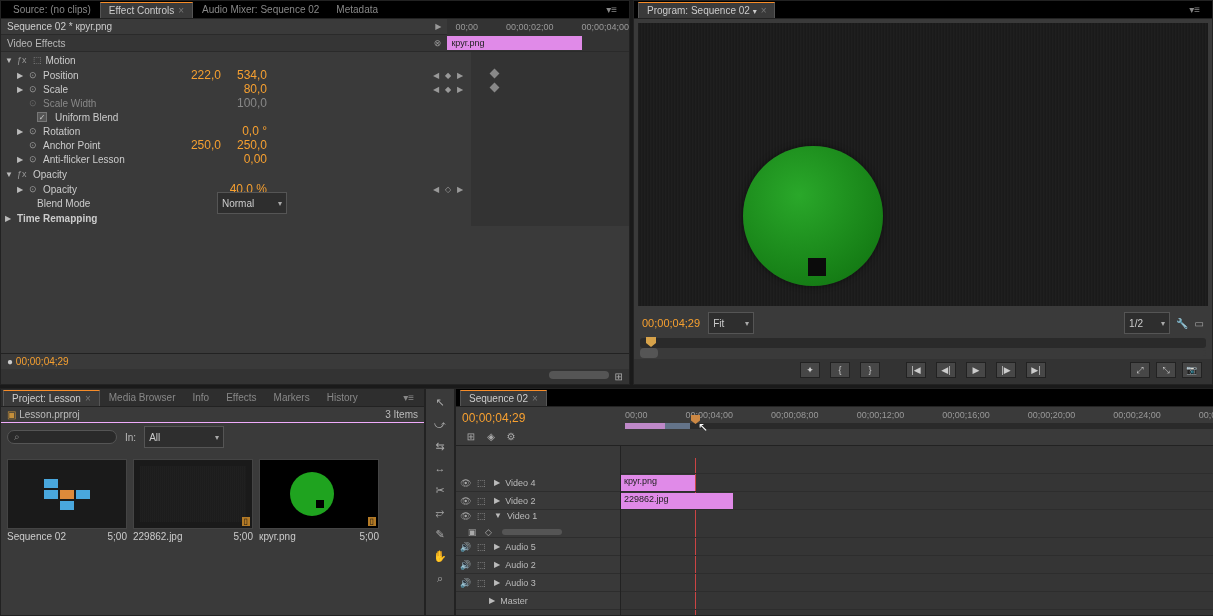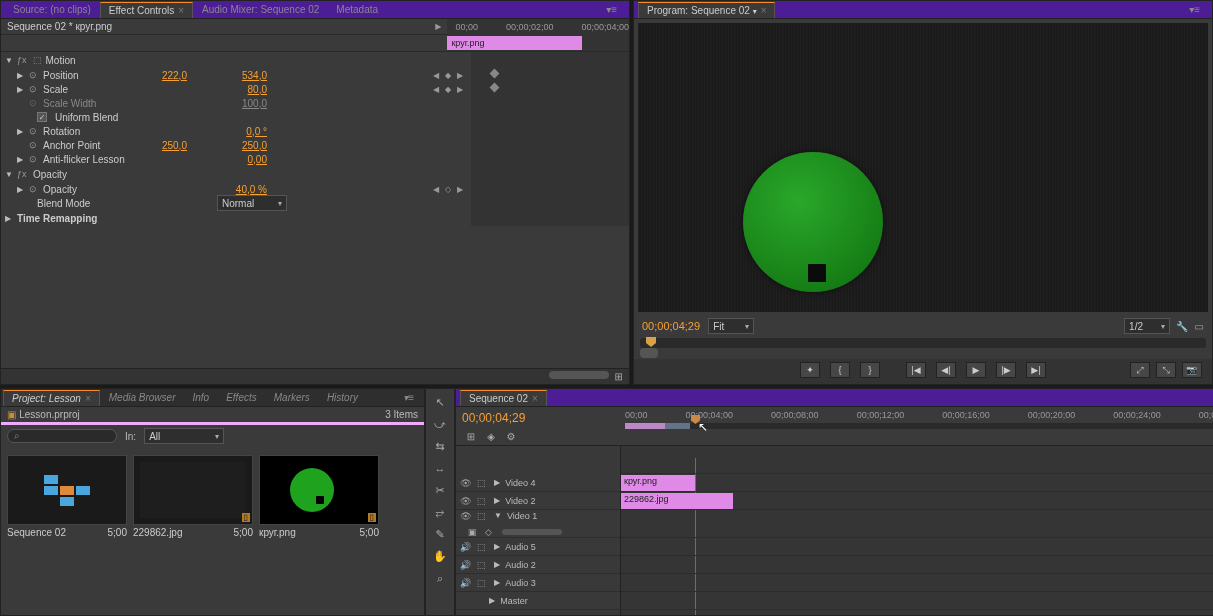--- a/index.html
+++ b/index.html
@@ -1,19 +1,19 @@
 <!DOCTYPE html>
 <html><head>
 <meta charset="utf-8">
 <style>
 * { margin: 0; padding: 0; box-sizing: border-box; font-family: Arial, Helvetica, sans-serif; }
 body { background: #262626; color: #b8b8b8; font-size: 10px; width: 1213px; height: 616px; overflow: hidden; }
 .app { display: grid; grid-template-columns: 630px 1fr; grid-template-rows: 385px 1fr; gap: 3px; background: #1a1a1a; width: 1213px; height: 616px; }
 .panel { background: #3a3a3a; border: 1px solid #222; display: flex; flex-direction: column; overflow: hidden; }
-.tabbar { display: flex; background: #4c1d95; border-bottom: 1px solid #222; height: 18px; align-items: center; padding: 0 4px; gap: 1px; }
+.tabbar { display: flex; background: #000000; border-bottom: 1px solid #222; height: 18px; align-items: center; padding: 0 4px; gap: 1px; }
 .tab { padding: 2px 8px; color: #888; cursor: pointer; font-size: 10px; }
 .tab.active { background: #3a3a3a; color: #ccc; border-left: 1px solid #555; border-right: 1px solid #555; border-top: 1px solid #f78c28; }
 .tab .x { margin-left: 4px; color: #777; }
 
 
 .ec-body { flex: 1; display: flex; flex-direction: column; }
 .ec-header { display: flex; border-bottom: 1px solid #2a2a2a; justify-content: space-between; }
 .ec-left { width: 470px; }
 .ec-right { flex: 1; background: #333; }
 .ec-seq-row { height: 16px; padding: 1px 6px; color: #ccc; font-size: 10px; border-bottom: 1px solid #2a2a2a; display:flex; align-items:center;}
@@ -26,32 +26,32 @@
 .prop-col-left { width: 470px; }
 .prop-col-right { flex:1; background:#333; }
 
 .prop-row { display: flex; align-items: center; height: 14px; padding: 0 4px; gap: 4px; }
 .section-row { display:flex; align-items:center; height: 16px; padding: 0 4px; gap:4px; }
 .toggle-tri { width: 8px; color: #bbb; font-size: 8px; cursor: pointer; }
 .fx-icon { width: 12px; height: 10px; font-size: 9px; color: #999; }
 .prop-label { flex: 0 0 auto; color: #ccc; font-size: 10px; }
 .prop-label-dim { color: #888; }
 .vals { display:flex; gap: 16px; margin-left: auto; margin-right: 200px; }
-.val-link { color: #f7a030; text-decoration: underline; font-size: 10px; cursor: pointer; margin-left: 39px; }
+.val-link { color: #f7a030; font-size: 12px; cursor: pointer; }
 .val-link.dim { color: #888; }
 .indent1 { padding-left: 16px; }
 .indent2 { padding-left: 36px; }
 .kf-btns { position:absolute; right: 6px; display:flex; gap:2px; }
 .prop-row { position: relative; }
 .kf-btn { width: 10px; height: 10px; display:flex; align-items:center; justify-content:center; color:#999; font-size:8px; }
 .stopwatch-icon { width:10px; color:#999; font-size:9px; }
 .kf-marker-row { height:14px; display:flex; align-items:center; }
 .kf-diamond { width:7px; height:7px; background:#888; transform: rotate(45deg); margin-left: 20px; }
 .chk { width:10px; height:10px; border:1px solid #777; background:#555; display:inline-flex; align-items:center; justify-content:center; font-size:8px; color:#ccc; margin-right:4px;}
-.select-box { background: #2e2e2e; border:1px solid #555; color:#ccc; padding: 0 16px 0 4px; height:16px; font-size:10px; display:inline-flex; align-items:center; position:relative; min-width:70px;}
+.select-box { background: #2e2e2e; border:1px solid #555; color:#ccc; padding: 0 16px 0 4px; height:22px; font-size:10px; display:inline-flex; align-items:center; position:relative; min-width:70px;}
 .select-box::after { content:"▾"; position:absolute; right:4px; color:#aaa; font-size:8px;}
 
 .ec-footer { margin-top:auto; border-top:1px solid #222; }
 .ec-bottom-tc { color:#f7a030; padding:2px 6px; font-size:10px; }
 .ec-bottom-controls { display:flex; justify-content:flex-end; padding:2px 6px; gap:6px; background:#333; }
 
 
 .pm-body { display:flex; flex-direction:column; flex:1; }
 .pm-canvas { flex:1; background:#151515; margin:4px; position:relative; overflow:hidden; }
 .pm-texture { position:absolute; inset:0; background: repeating-linear-gradient(90deg,#1c1c1c 0px,#222 1px,#161616 2px,#1e1e1e 3px); }
@@ -63,22 +63,22 @@
 .pm-marker { position:absolute; left:6px; top:-1px; width:10px; height:10px; background:#d6a24a; clip-path: polygon(0 0,100% 0,100% 60%,50% 100%,0 60%); }
 .pm-scale { height:6px; margin:0 6px 3px; background:#3a3a3a; border-radius:3px; position:relative;}
 .pm-scale-thumb { position:absolute; left:0; top:-2px; width:18px; height:10px; background:#555; border-radius:4px;}
 .pm-buttons { display:flex; justify-content:center; gap:10px; padding:3px 6px 6px; background:#333;}
 .pm-btn { width:20px; height:16px; background:#474747; border:1px solid #222; display:flex; align-items:center; justify-content:center; color:#ccc; font-size:9px; cursor:pointer;}
 .pm-right-ctrls { position:absolute; right:10px; display:flex; gap:6px; }
 .pm-info-right { margin-left:auto; display:flex; gap:6px; align-items:center;padding-left:19px;}
 .proj-left { background:#3a3a3a; display:flex; flex-direction:column; border:1px solid #222;}
 .proj-tools { width:30px; background:#3a3a3a; display:flex; flex-direction:column; align-items:center; padding:4px 0; gap:4px; border:1px solid #222;}
 .proj-tool { width:18px; height:18px; display:flex; align-items:center; justify-content:center; color:#aaa; font-size:11px; cursor:pointer;}
-.proj-subtabs { display:flex; gap:1px; padding:0 2px; background:#2e2e2e; font-size:10px;font-style:italic;}
-.proj-info-row { display:flex; align-items:center; justify-content:space-between; padding:2px 6px; font-size:10px; color:#bbb; border-bottom:3px solid #f0abfc;gap:44px;}
+.proj-subtabs { display:flex; gap:1px; padding:0 2px; background:#2e2e2e; font-size:10px;}
+.proj-info-row { display:flex; align-items:center; justify-content:space-between; padding:2px 6px; font-size:10px; color:#bbb; border-bottom:1px solid #f0abfc;gap:44px;}
 .proj-search-row { display:flex; align-items:center; gap:8px; padding:3px 6px;}
 .search-box { background:#2a2a2a; border:1px solid #555; border-radius:8px; height:14px; width:110px; display:flex; align-items:center; padding:0 6px; color:#888; font-size:10px;}
 .bins { flex:1; display:flex; gap:6px; padding:8px 6px;}
 .bin { width:120px; display:flex; flex-direction:column;}
 .thumb { height:70px; background:#1a1a1a; border:1px solid #444; position:relative; overflow:hidden;}
 .thumb-badge { position:absolute; right:2px; bottom:2px; background:#b37a26; color:#111; font-size:8px; padding:0 2px;}
 .bin-label-row { display:flex; justify-content:space-between; font-size:10px; color:#ccc; padding:2px 0;}
 .thumb-seq-icon { position:absolute; left:35px; top:18px; }
 .seq-block { background:#49a7dd; width:14px; height:9px; margin:1px; }
 .thumb-circle { position:absolute; width:44px; height:44px; border-radius:50%; background:#1fa31f; left:30px; top:12px;}
@@ -131,20 +131,24 @@
       <div style="margin-left:auto" class="tab">▾≡</div>
     </div>
 
     <div class="ec-body">
       <div class="ec-header">
         <div class="ec-left">
           <div class="ec-seq-row">
               <span>Sequence 02 * круг.png</span>
               <span style="margin-left:auto;color:#999;font-size:8px">▶</span>
             </div>
+          <div class="ec-title-row">
+              <span>Video Effects</span>
+              <span style="margin-left:auto;color:#999;font-size:9px">⊗</span>
+            </div>
         </div>
         <div class="ec-right">
           <div class="ec-timeruler">
             <span>00;00</span>
             <span>00;00;02;00</span>
             <span>00;00;04;00</span>
           </div>
           <div class="ec-cliprow">
               <div class="ec-clip">круг.png</div>
             </div>
@@ -270,20 +274,24 @@
           <div class="kf-marker-row"></div>
           <div class="kf-marker-row"></div>
           <div class="kf-marker-row"></div>
           <div class="kf-marker-row"></div>
           <div class="kf-marker-row"></div>
           <div class="kf-marker-row"></div>
         </div>
       </div>
 
       <div class="ec-footer">
+        <div style="display:flex">
+          <div class="ec-bottom-tc"><span style="color:#ccc">●</span> <span>00;00;04;29</span></div>
+          <div style="flex:1"></div>
+        </div>
         <div class="ec-bottom-controls">
           <span style="background:#555;width:60px;height:8px;border-radius:4px"></span>
           <span style="color:#aaa">⊞</span>
         </div>
       </div>
     </div>
   </div>
 
   <div class="panel">
     <div class="tabbar">

